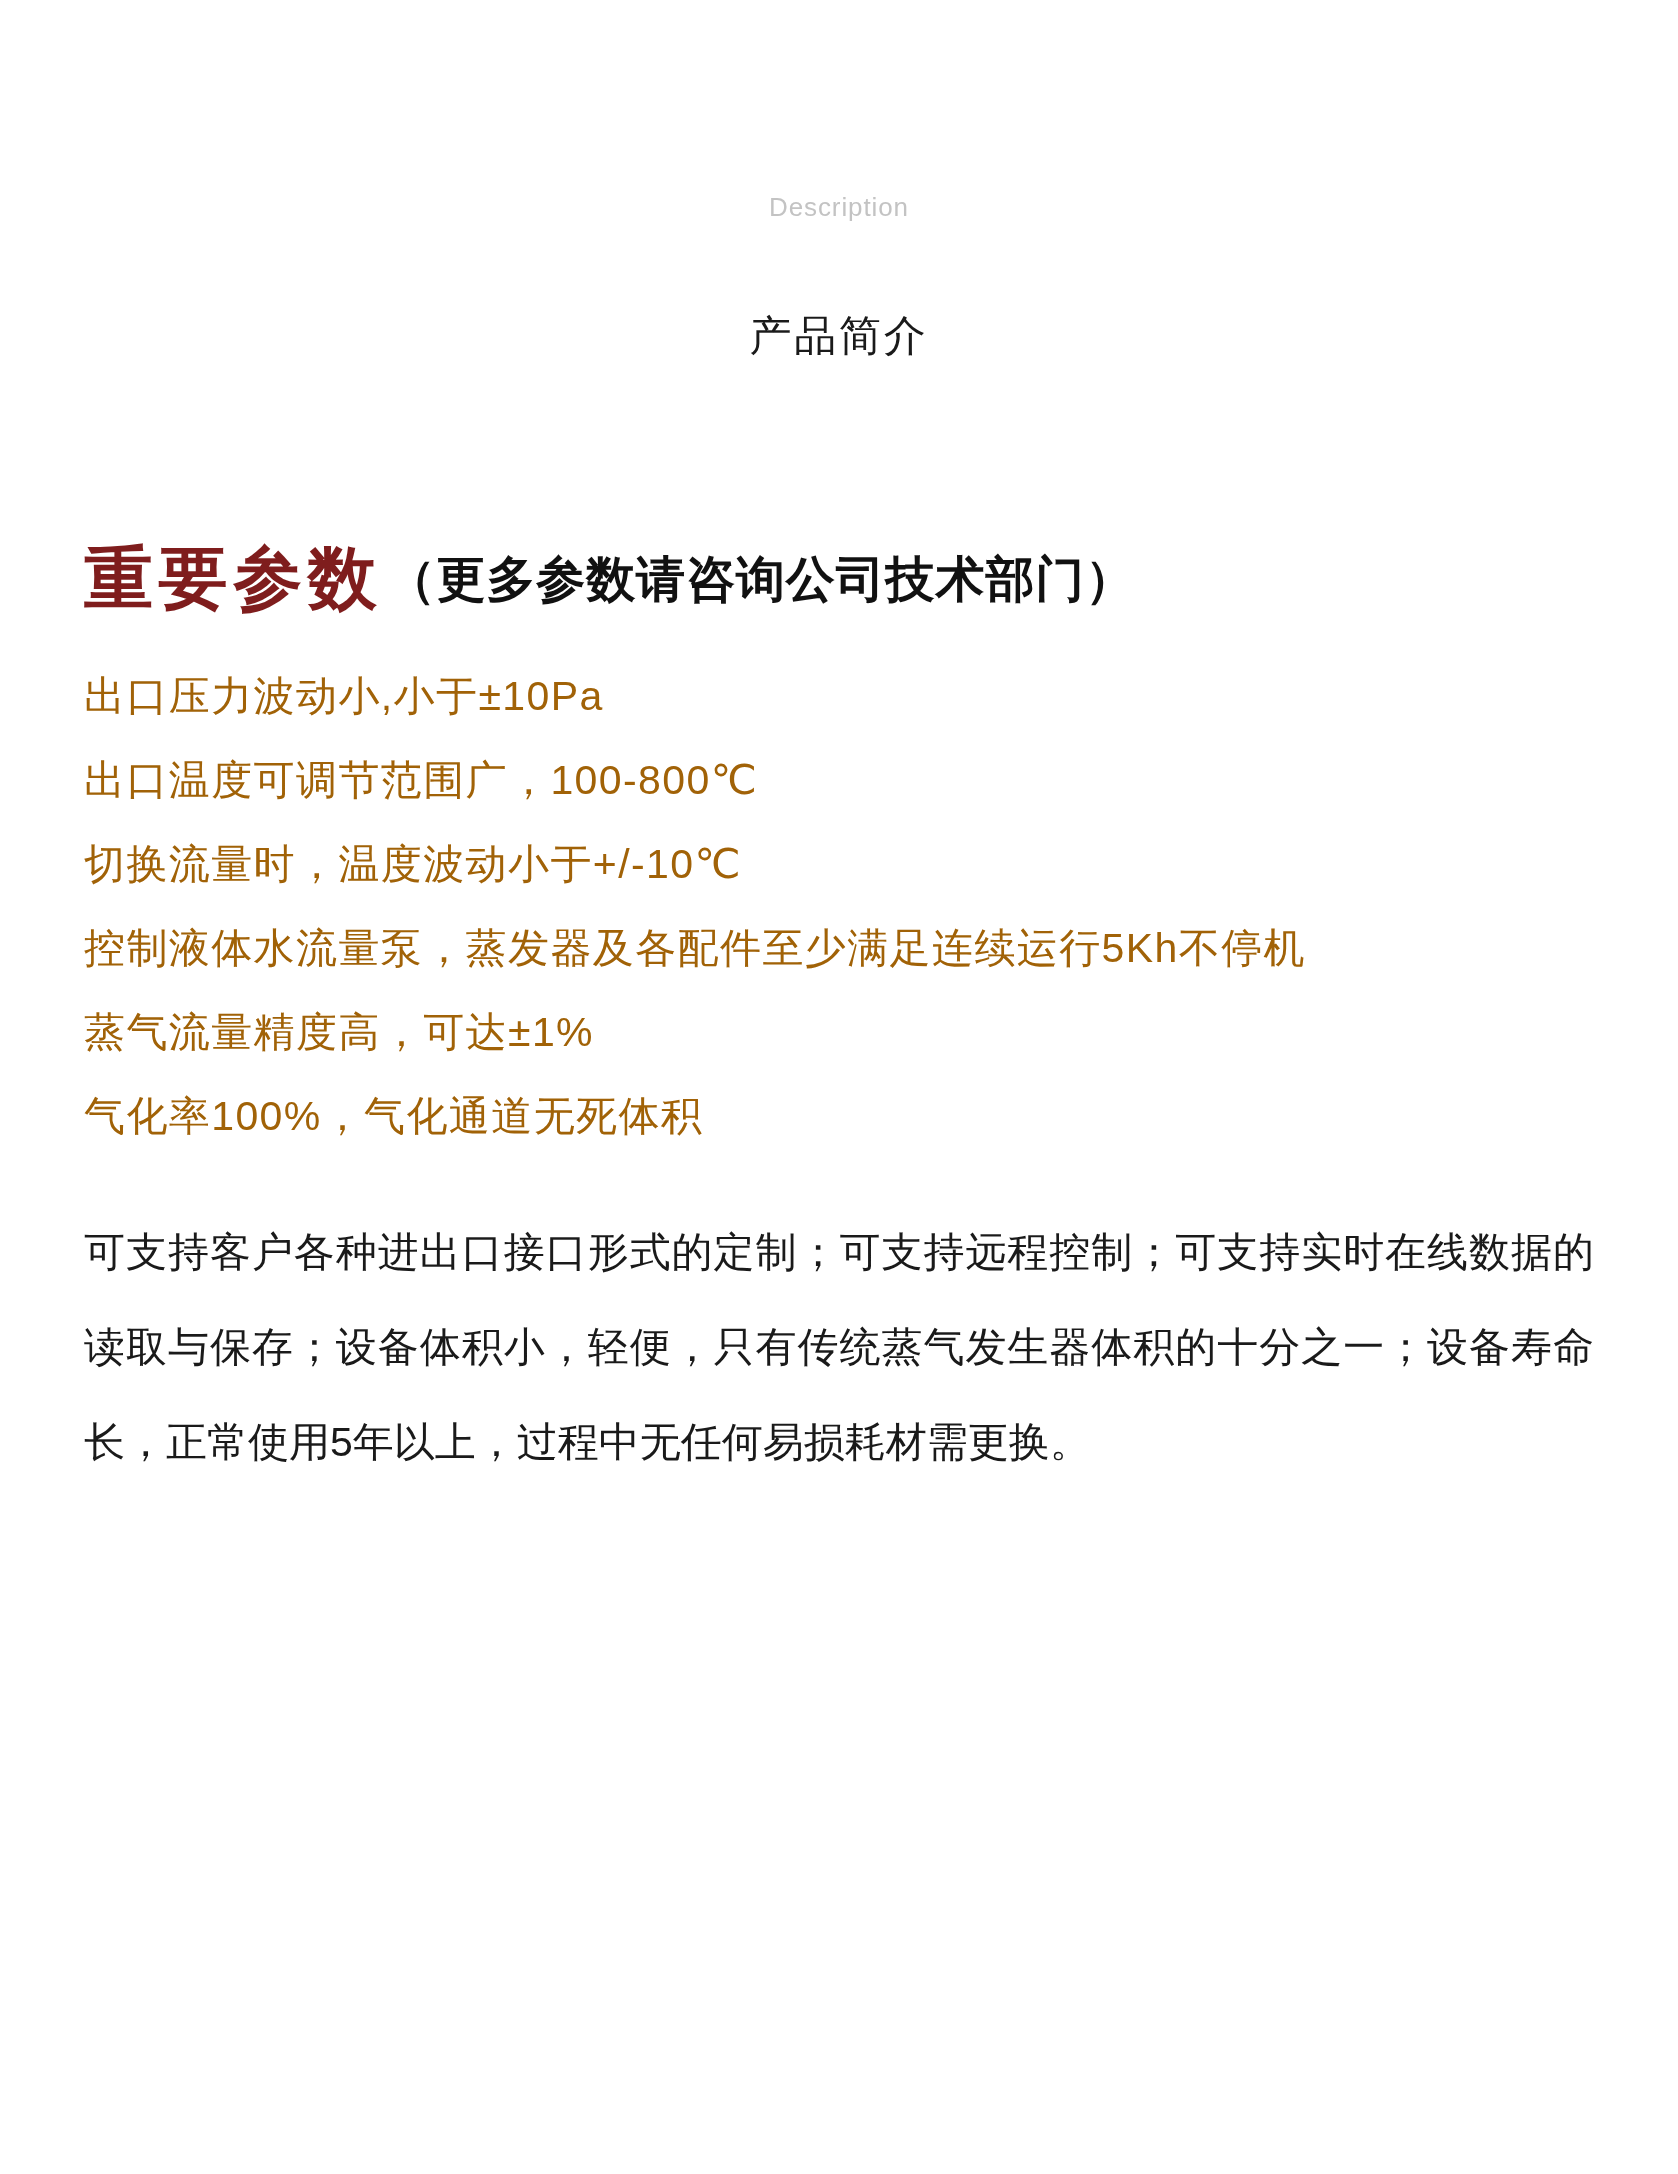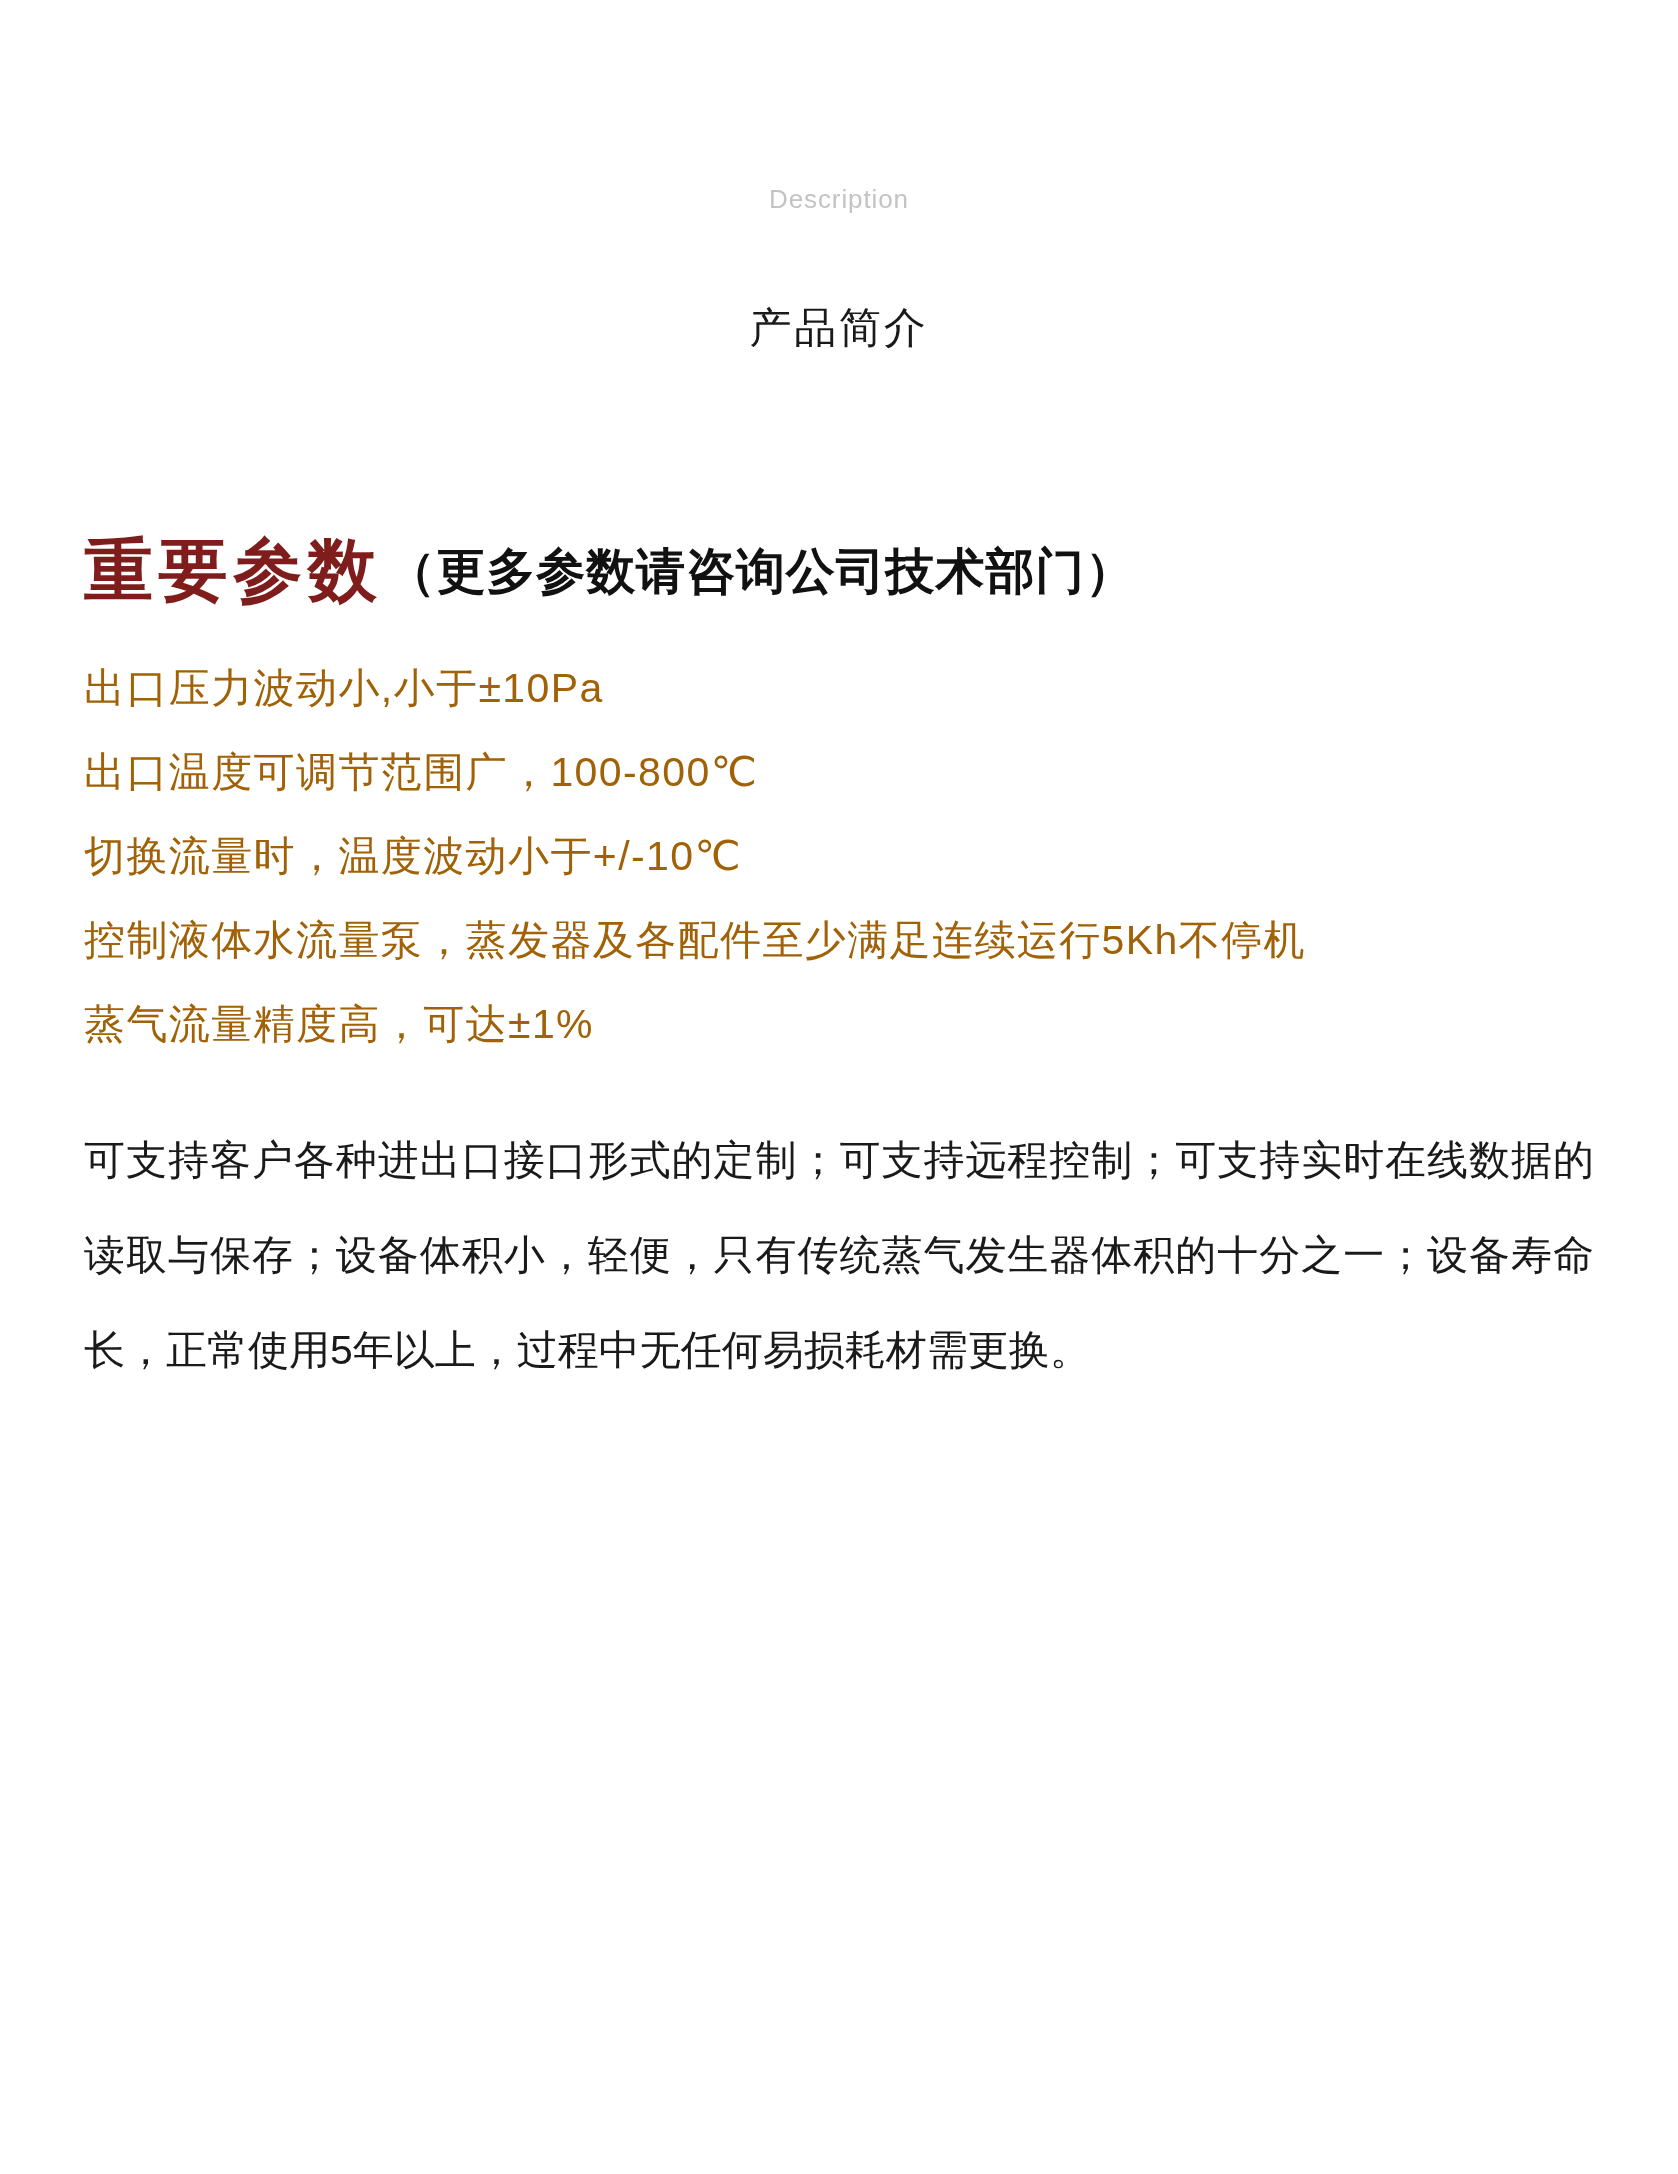--- a/index.html
+++ b/index.html
@@ -4,21 +4,21 @@
 <style>
   html, body {
     margin: 0;
     padding: 0;
     background: #ffffff;
   }
   .page {
     position: relative;
     width: 1678px;
     height: 2073px;
-    margin: 0 auto;
+    margin: 8px auto;
     background: #ffffff;
     color: #1a1a1a;
     font-family: "Liberation Sans", "DejaVu Sans", sans-serif;
     overflow: hidden;
   }
   .eyebrow {
     padding-top: 183px;
     text-align: center;
     font-size: 26px;
     line-height: 32px;
@@ -90,19 +90,20 @@
     <span class="main">重要参数</span>
     <span class="note">（更多参数请咨询公司技术部门）</span>
   </div>
 
   <div class="param-list">
     <div class="param-line">出口压力波动小,小于±10Pa</div>
     <div class="param-line">出口温度可调节范围广，100-800℃</div>
     <div class="param-line">切换流量时，温度波动小于+/-10℃</div>
     <div class="param-line">控制液体水流量泵，蒸发器及各配件至少满足连续运行5Kh不停机</div>
     <div class="param-line">蒸气流量精度高，可达±1%</div>
+    <div class="param-line">气化率100%，气化通道无死体积</div>
   </div>
 
 
   <p class="paragraph second">可支持客户各种进出口接口形式的定制；可支持远程控制；可支持实时在线数据的读取与保存；设备体积小，轻便，只有传统蒸气发生器体积的十分之一；设备寿命长，正常使用5年以上，过程中无任何易损耗材需更换。</p>
 
 </div>
 
 
 </body></html>

